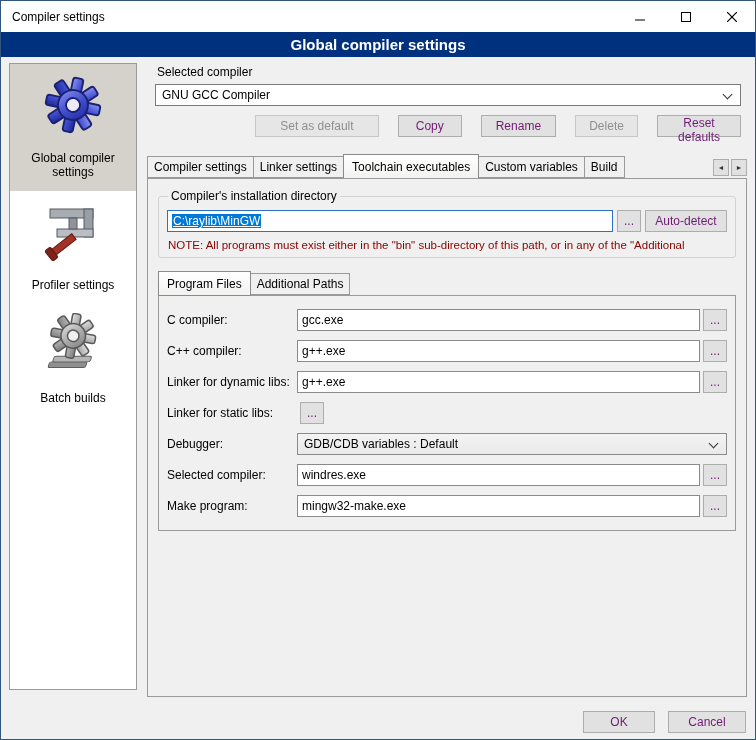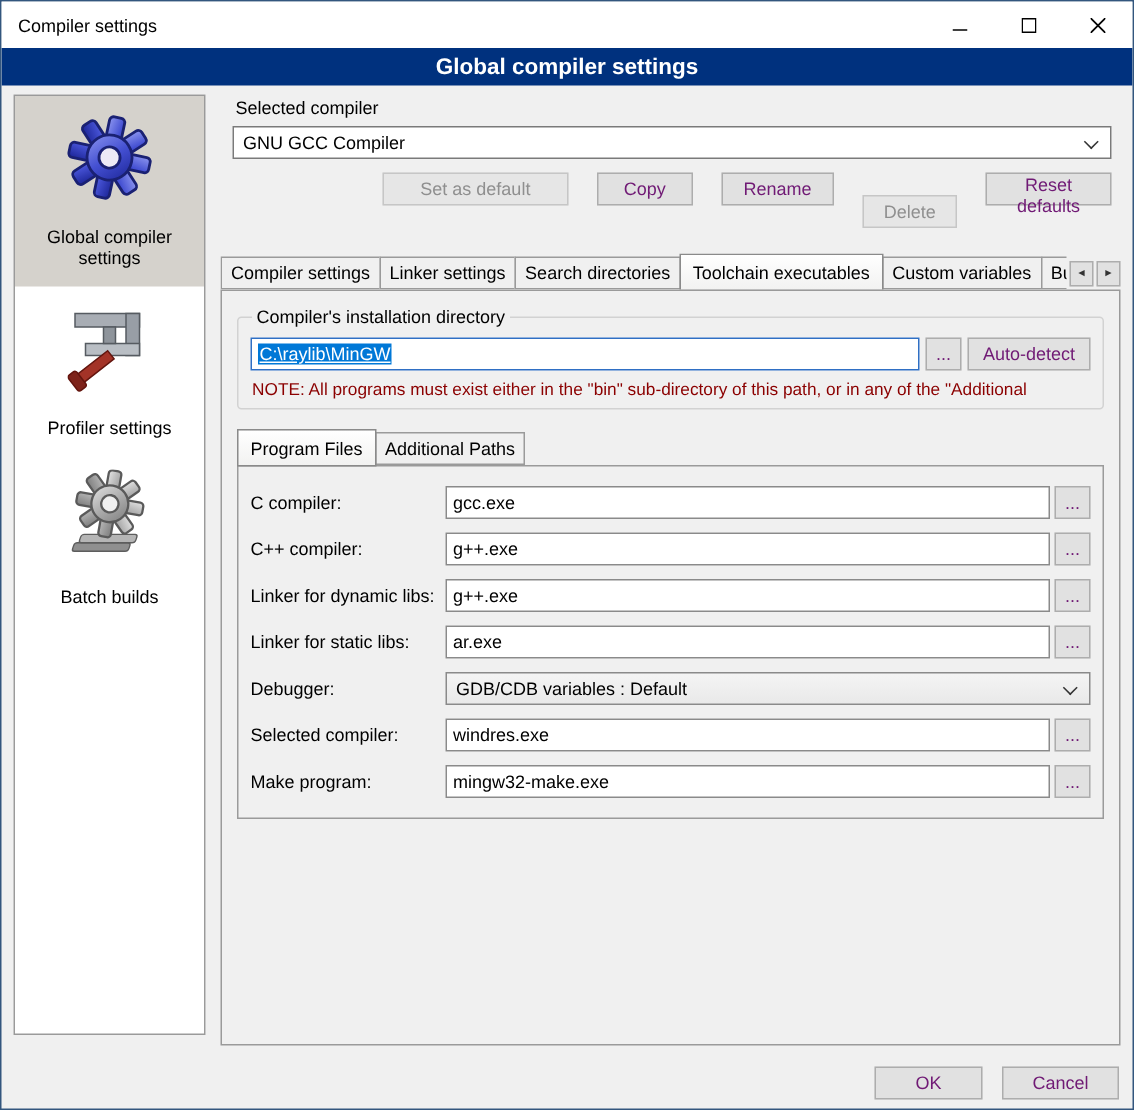--- a/index.html
+++ b/index.html
@@ -56,21 +56,21 @@
   .btn {
     height: 22px; background: #e1e1e1; border: 1px solid #adadad;
     font-family: inherit; font-size: 12px; color: #701a75; padding: 0 8px;
   }
   .btn.disabled { color: #8f8f8f; background: #e6e6e6; border-color: #c6c6c6; }
 
   .btn-row { display: flex; gap: 19px; margin-top: 9px; }
   .btn-row .btn-setdefault { margin-left: 100px; width: 140px; }
   .btn-row .btn-copy { width: 71px; }
   .btn-row .btn-rename { width: 84px; }
-  .btn-row .btn-delete { width: 70px; margin-top: 15px; }
+  .btn-row .btn-delete { width: 70px; }
   .btn-row .btn-reset { margin-left: auto; width: 94px; }
 
   
   .tabstrip { display: flex; align-items: flex-end; margin-top: 17px; position: relative; z-index: 2; }
   .tabs { display: flex; align-items: flex-end; overflow: hidden; flex: 1; }
   .tab {
     flex: none; background: #f0f0f0; border: 1px solid #9a9a9a;
     padding: 3px 6px; white-space: nowrap; position: relative;
   }
   .tab + .tab { margin-left: -1px; }
@@ -240,21 +240,20 @@
           <button class="btn btn-rename">Rename</button>
           <button class="btn btn-delete disabled">Delete</button>
           <button class="btn btn-reset">Reset defaults</button>
         </div>
       </div>
 
       <div class="tabstrip">
         <div class="tabs">
           <div class="tab">Compiler settings</div>
           <div class="tab">Linker settings</div>
-          <div class="tab">Search directories</div>
           <div class="tab active">Toolchain executables</div>
           <div class="tab">Custom variables</div>
           <div class="tab tab-build">Build</div>
         </div>
         <div class="tab-arrows">
           <div class="arrow-btn">◄</div>
           <div class="arrow-btn">►</div>
         </div>
       </div>
 
@@ -298,23 +297,20 @@
           <div class="field-row">
             <div class="field-label">Linker for dynamic libs:</div>
             <div class="text-input field-input">
               <span>g++.exe</span>
             </div>
             <button class="btn browse-btn">...</button>
           </div>
 
           <div class="field-row">
             <div class="field-label">Linker for static libs:</div>
-            <div class="text-input field-input">
-              <span>ar.exe</span>
-            </div>
             <button class="btn browse-btn">...</button>
           </div>
 
           <div class="field-row">
             <div class="field-label">Debugger:</div>
             <div class="select">
               <span>GDB/CDB variables : Default</span>
               <span class="chev"></span>
             </div>
           </div>

